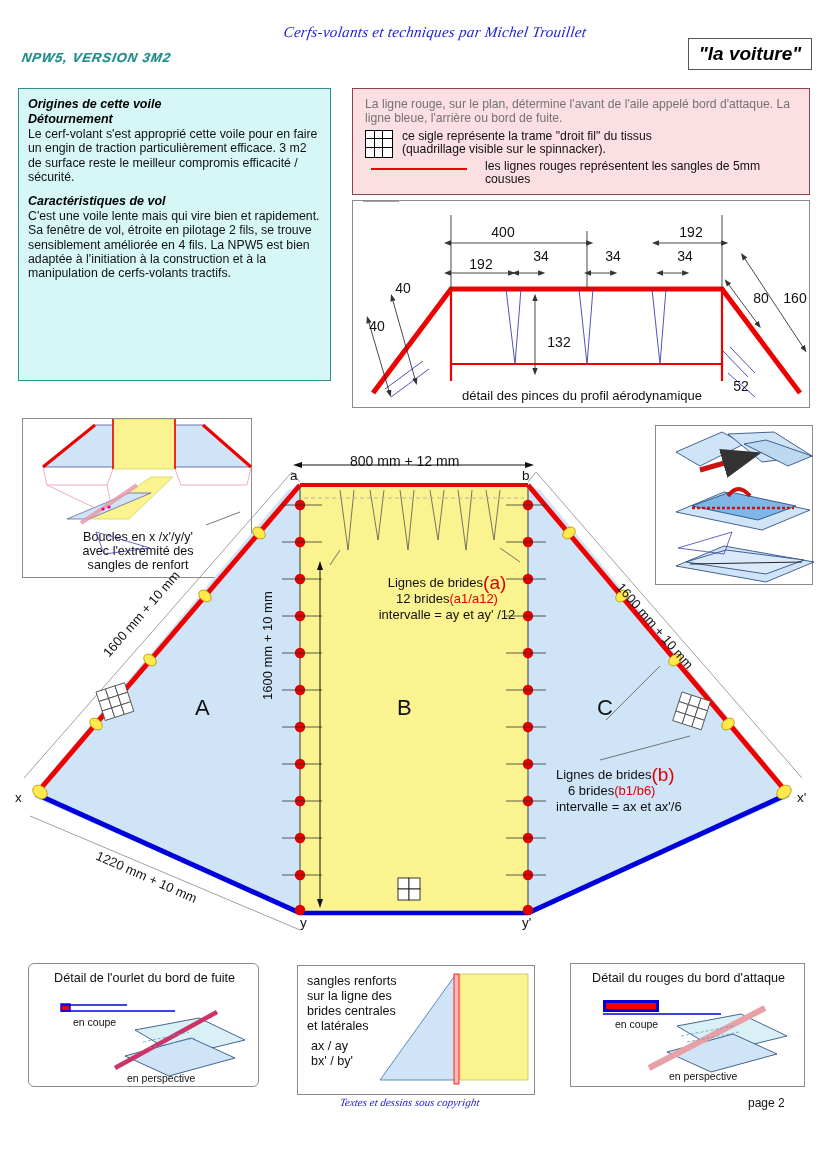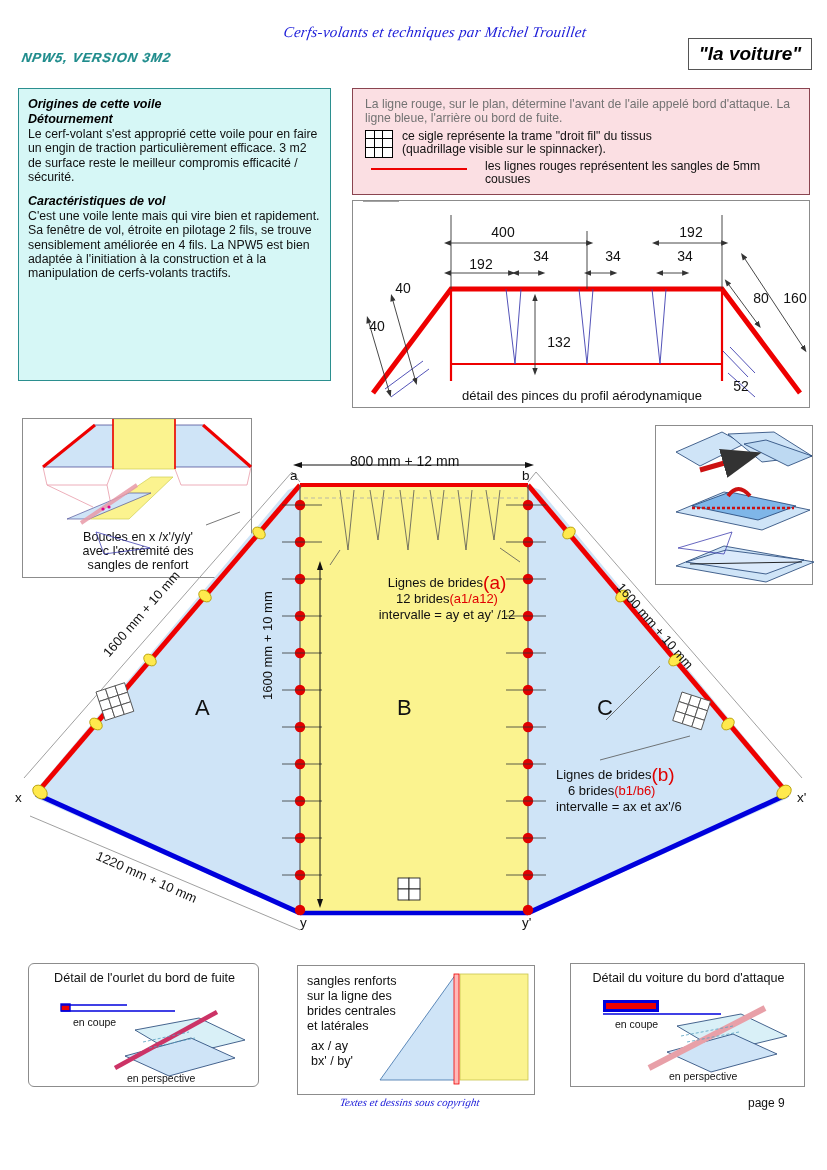--- a/index.html
+++ b/index.html
@@ -478,30 +478,30 @@
     <div>sur la ligne des</div>
     <div>brides centrales</div>
     <div>et latérales</div>
     <div style="height:5px"></div>
     <div style="padding-left:4px">ax / ay</div>
     <div style="padding-left:4px">bx' / by'</div>
   </div>
 </div>
 
 <div class="abs panel" id="le-panel">
-  <div class="abs" id="le-title">Détail du voiture du bord d'attaque</div>
+  <div class="abs" id="le-title">Détail du rouges du bord d'attaque</div>
   <svg width="233" height="122" viewBox="0 0 233 122">
     <rect x="22" y="36" width="56" height="12" fill="#0000dd"></rect>
     <rect x="25" y="39" width="50" height="6" fill="#ee0000"></rect>
     <line x1="22" y1="50" x2="140" y2="50" stroke="#0000dd" stroke-width="1.6"></line>
     <g stroke="#1c3f72" stroke-width=".8" fill="#d9f0f7">
       <polygon points="96,62 160,50 206,72 140,88"></polygon>
       <polygon points="86,88 152,70 196,90 130,108" fill="#cfe4f7"></polygon>
     </g>
     <path d="M68,104 L184,44" stroke="#e8a0a8" stroke-width="6"></path>
     <path d="M100,72 L152,62 M106,78 L158,68" stroke="#55a0c0" stroke-width=".8" fill="none" stroke-dasharray="3 2"></path>
     <text x="34" y="64" font-size="10.5" font-family="Liberation Sans, sans-serif" fill="#111">en coupe</text>
     <text x="88" y="116" font-size="10.5" font-family="Liberation Sans, sans-serif" fill="#111">en perspective</text>
   </svg>
 </div>
 
 <div class="abs" id="footer-credit">Textes et dessins sous copyright</div>
-<div class="abs" id="footer-page">page 9</div>
+<div class="abs" id="footer-page">page 2</div>
 
 </body></html>

